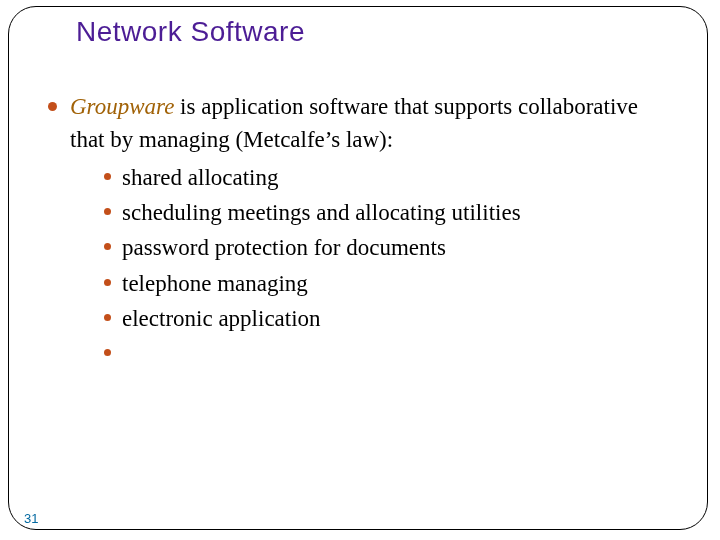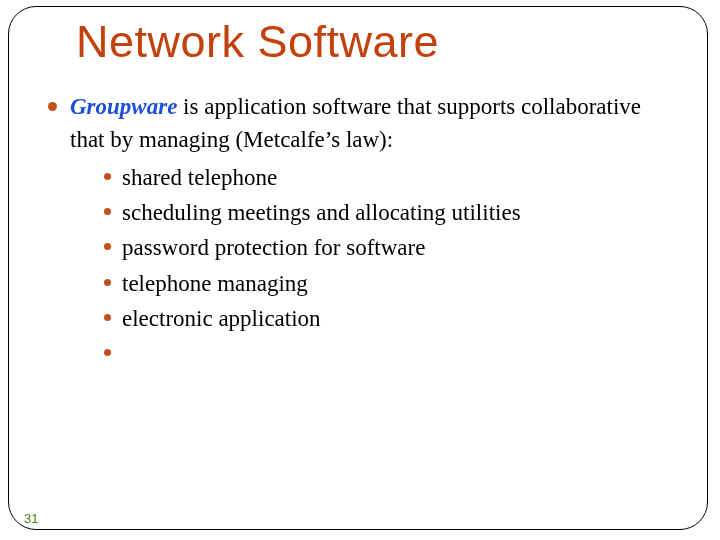--- a/index.html
+++ b/index.html
@@ -17,22 +17,22 @@
     left: 8px;
     top: 6px;
     width: 700px;
     height: 524px;
     border: 1.5px solid #000;
     border-radius: 28px;
     box-sizing: border-box;
   }
   .title {
     font-family: Arial, Helvetica, sans-serif;
-    font-size: 45px;
-    color: #c2410c;
+    font-size: 28px;
+    color: #4c1d95;
     position: absolute;
     left: 76px;
     top: 16px;
     letter-spacing: 0.5px;
   }
   .content {
     position: absolute;
     left: 48px;
     top: 90px;
     width: 630px;
@@ -49,22 +49,22 @@
     position: absolute;
     left: 0;
     top: 12px;
     width: 9px;
     height: 9px;
     background: #C34F1A;
     border-radius: 50%;
   }
   .term {
     font-style: italic;
-    font-weight: bold;
-    color: #1d4ed8;
+    font-weight: normal;
+    color: #a16207;
   }
   .sublist {
     margin-top: 4px;
     margin-left: 34px;
   }
   .bullet2 {
     position: relative;
     padding-left: 18px;
     margin-bottom: 2px;
   }
@@ -76,38 +76,38 @@
     height: 7px;
     background: #C34F1A;
     border-radius: 50%;
   }
   .pagenum {
     position: absolute;
     left: 24px;
     bottom: 14px;
     font-family: Arial, Helvetica, sans-serif;
     font-size: 13px;
-    color: #4d7c0f;
+    color: #0369a1;
   }
 </style>
 </head>
 <body>
 
 <div class="frame"></div>
 
 <div class="title">Network Software</div>
 
 <div class="content">
   <div class="bullet1">
     <span class="dot"></span>
     <span class="term">Groupware</span><span> is application software that supports collaborative that by managing (Metcalfe’s law):</span>
     <div class="sublist">
-      <div class="bullet2"><span class="dot"></span><span>shared telephone</span></div>
+      <div class="bullet2"><span class="dot"></span><span>shared allocating</span></div>
       <div class="bullet2"><span class="dot"></span><span>scheduling meetings and allocating utilities</span></div>
-      <div class="bullet2"><span class="dot"></span><span>password protection for software</span></div>
+      <div class="bullet2"><span class="dot"></span><span>password protection for documents</span></div>
       <div class="bullet2"><span class="dot"></span><span>telephone managing</span></div>
       <div class="bullet2"><span class="dot"></span><span>electronic application</span></div>
       <div class="bullet2"><span class="dot"></span></div>
     </div>
   </div>
 </div>
 
 <div class="pagenum">31</div>
 
 </body></html>

